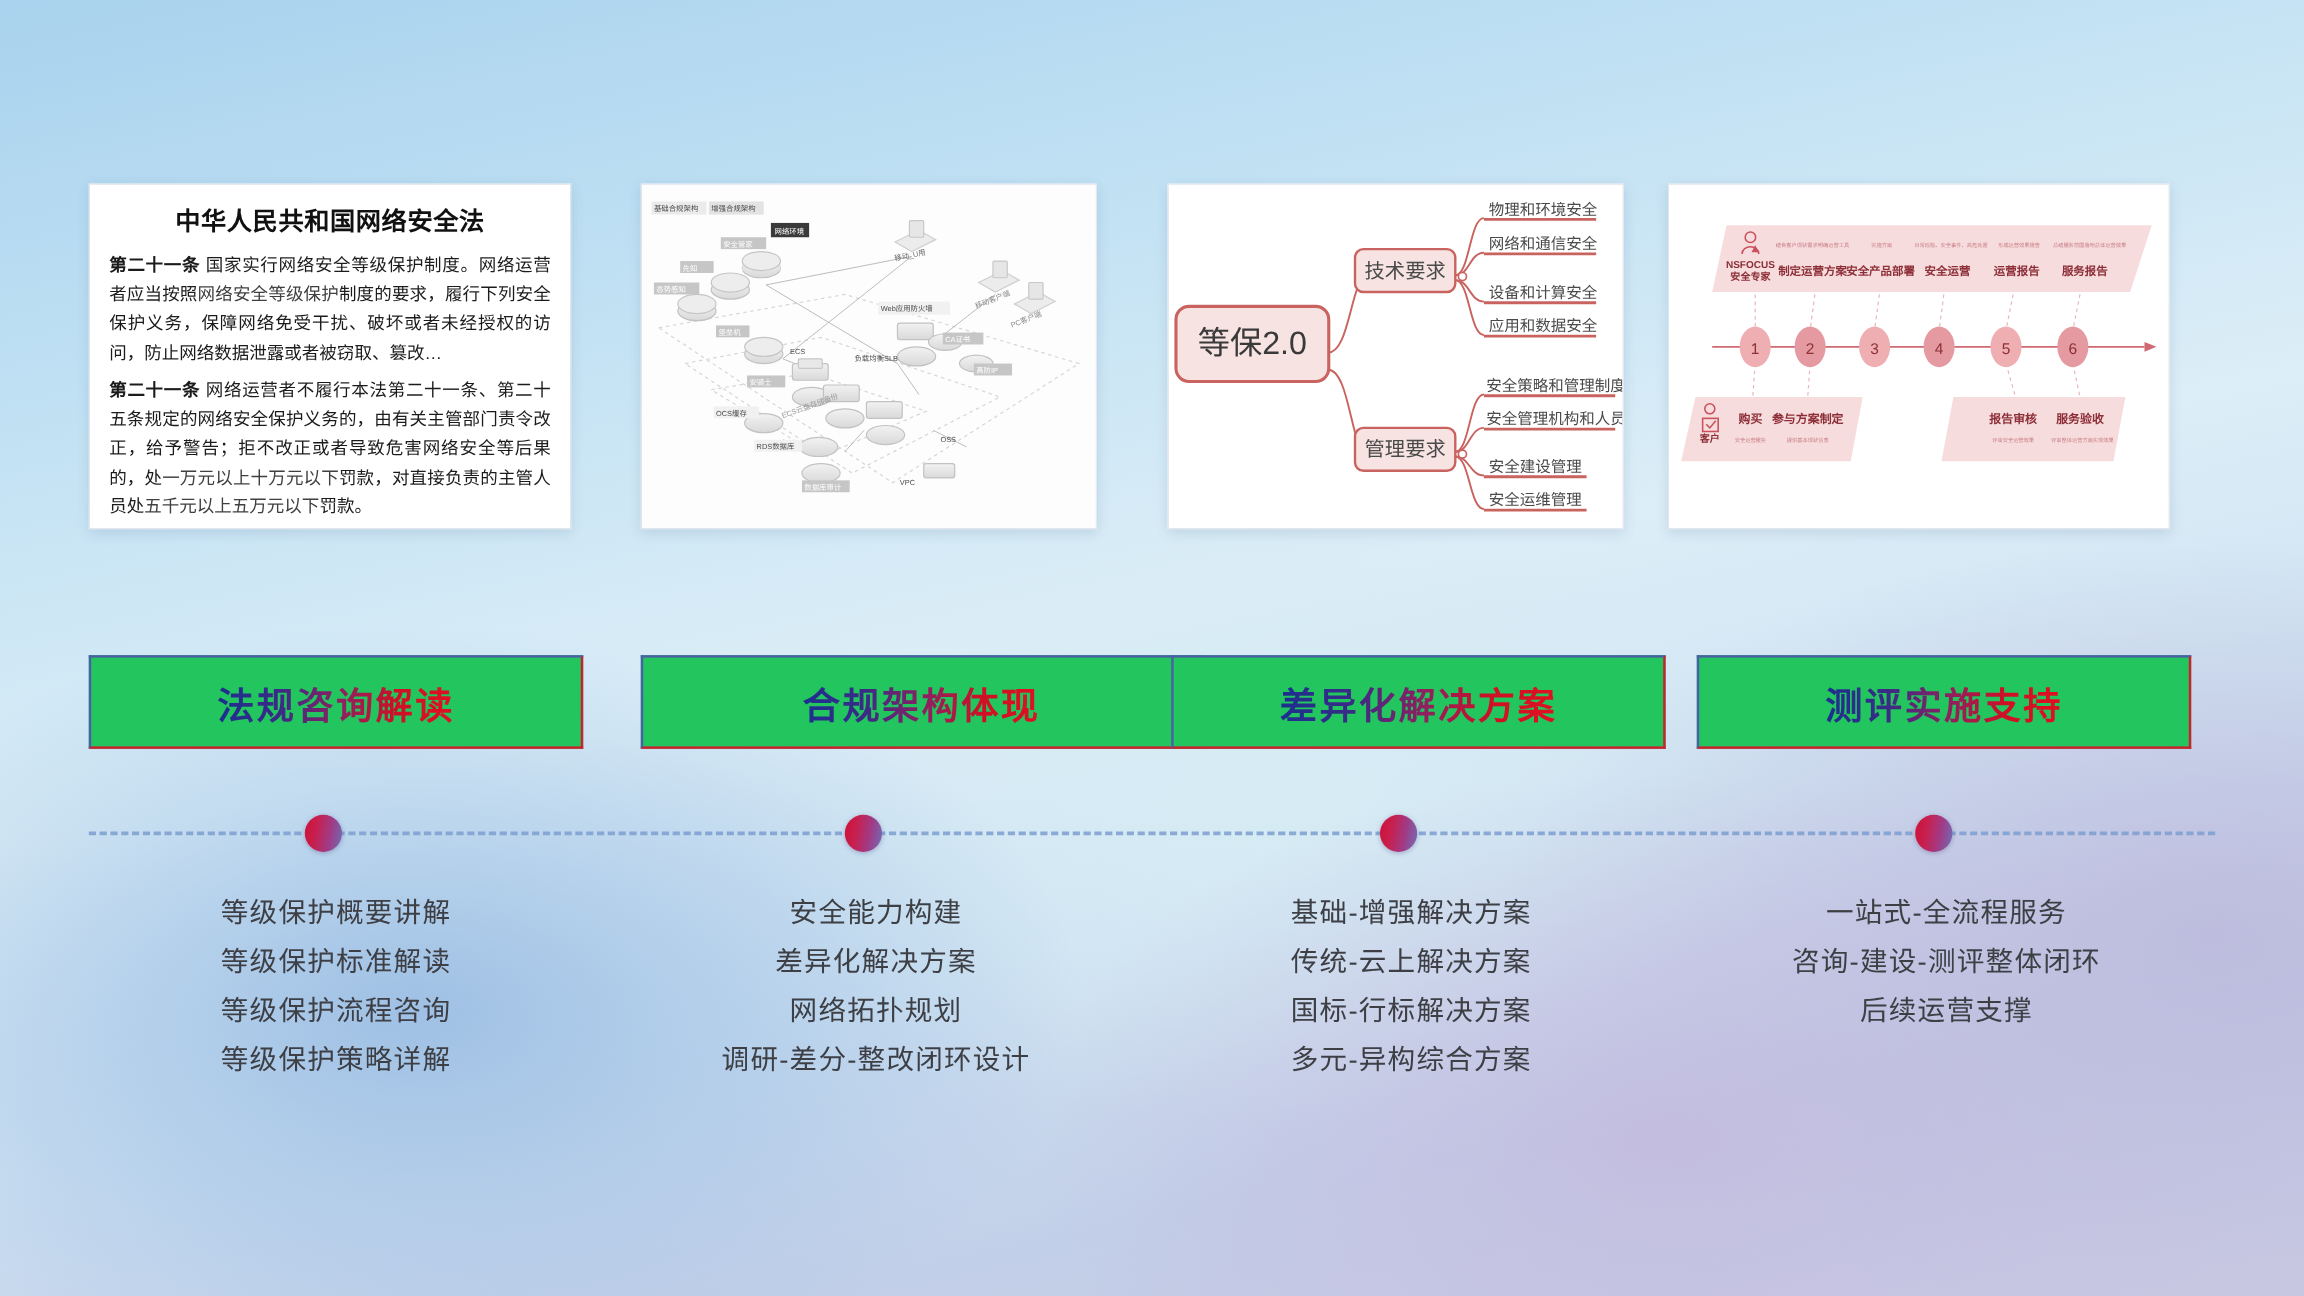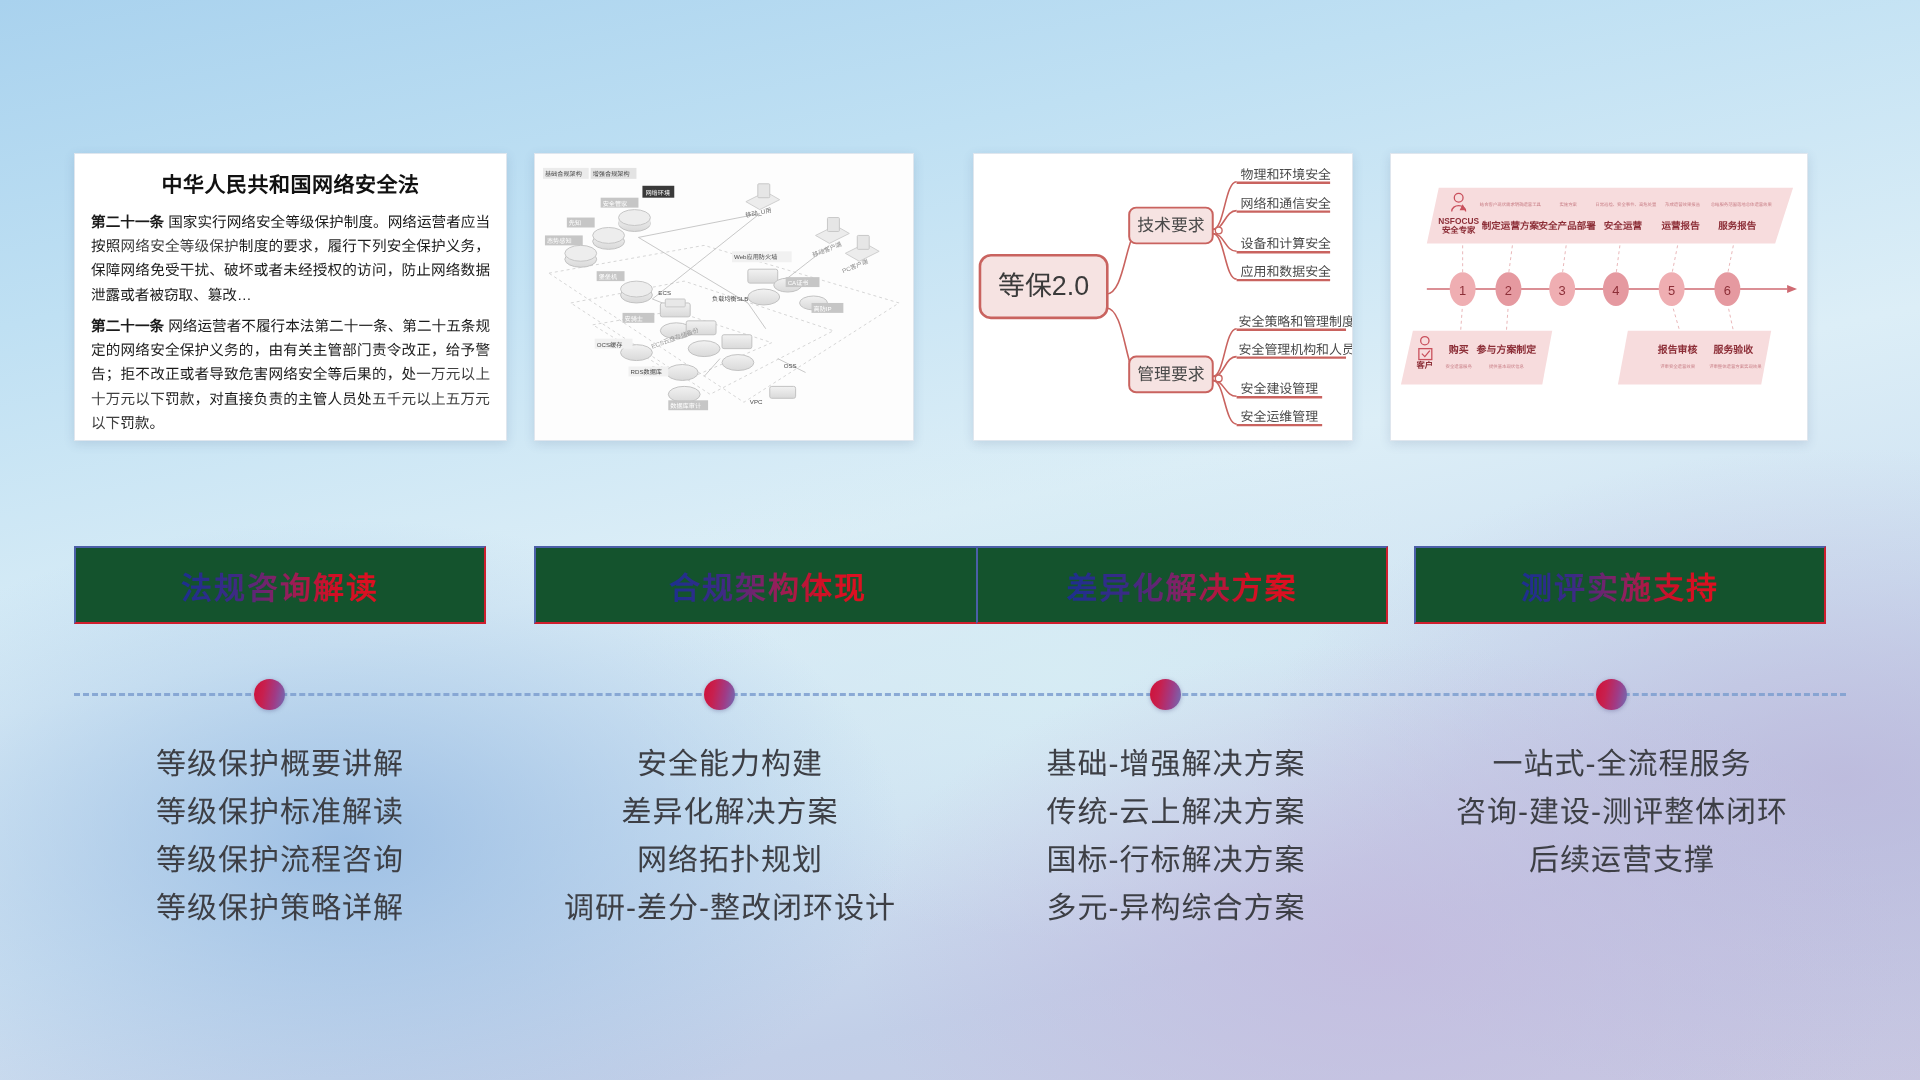--- a/index.html
+++ b/index.html
@@ -17,21 +17,21 @@
   }
   .stage { position:absolute; inset:0; }
 
   
   .card{
     position:absolute; top:153px; height:288px;
     background:#fff; border:1px solid #dfe6ee;
     box-shadow:0 3px 10px rgba(60,90,130,.16);
     overflow:hidden;
   }
-  .card.c1{ left:74px;  width:433px; }
+  .card.c1{ left:74px;  width:402px; }
   .card.c2{ left:534px; width:380px; }
   .card.c3{ left:973px; width:380px; }
   .card.c4{ left:1390px;width:418px; }
 
   
   .law{ padding:14px 16px 10px; }
   .law h2{
     text-align:center; font-size:21px; font-weight:700; color:#111;
     letter-spacing:.5px; margin-bottom:12px;
   }
@@ -48,21 +48,21 @@
   .mind{ position:relative; width:100%; height:100%; background:#fff; }
   .mind svg{ display:block; width:100%; height:100%; }
 
   
   .nsf{ position:relative; width:100%; height:100%; background:#fff; }
   .nsf svg{ display:block; width:100%; height:100%; }
 
   
   .hbox{
     position:absolute; top:546px; height:78px;
-    background:#14532d;
+    background:#22c55e;
     border-top:2px solid #4b5fa8; border-left:2px solid #4b5fa8;
     border-right:2px solid #cf1f2e; border-bottom:2px solid #cf1f2e;
     display:flex; align-items:center; justify-content:center;
   }
   .hbox.h1{ left:74px;  width:412px; }
   .hbox.h2{ left:534px; width:468px; }
   .hbox.h3{ left:976px; width:412px; }
   .hbox.h4{ left:1414px;width:412px; }
   .hbox span{
     font-size:31px; font-weight:600; letter-spacing:2px;
@@ -87,21 +87,21 @@
   .dot.d3{ left:1150px;}
   .dot.d4{ left:1596px;}
 
   
   .col{ position:absolute; top:740px; width:412px; text-align:center; }
   .col.l1{ left:74px; }
   .col.l2{ left:524px; }
   .col.l3{ left:970px; }
   .col.l4{ left:1416px; }
   .col li{
-    list-style:none; font-size:30px; color:#3d3f45; line-height:1; padding:9px 0;
+    list-style:none; font-size:23px; color:#3d3f45; line-height:1; padding:9px 0;
     letter-spacing:1px; white-space:nowrap;
   }
 </style>
 </head>
 <body>
 
 <div class="stage">
 
   <div class="card c1">
     <div class="law">

